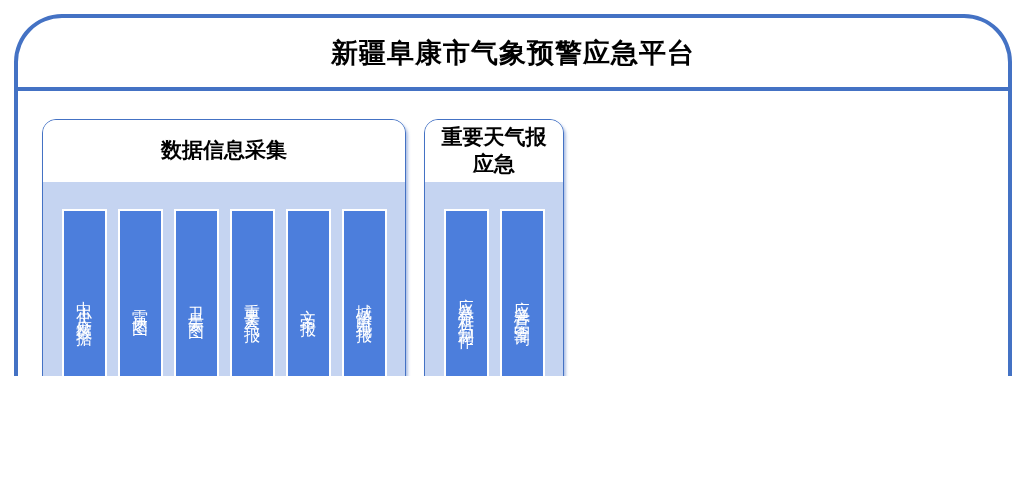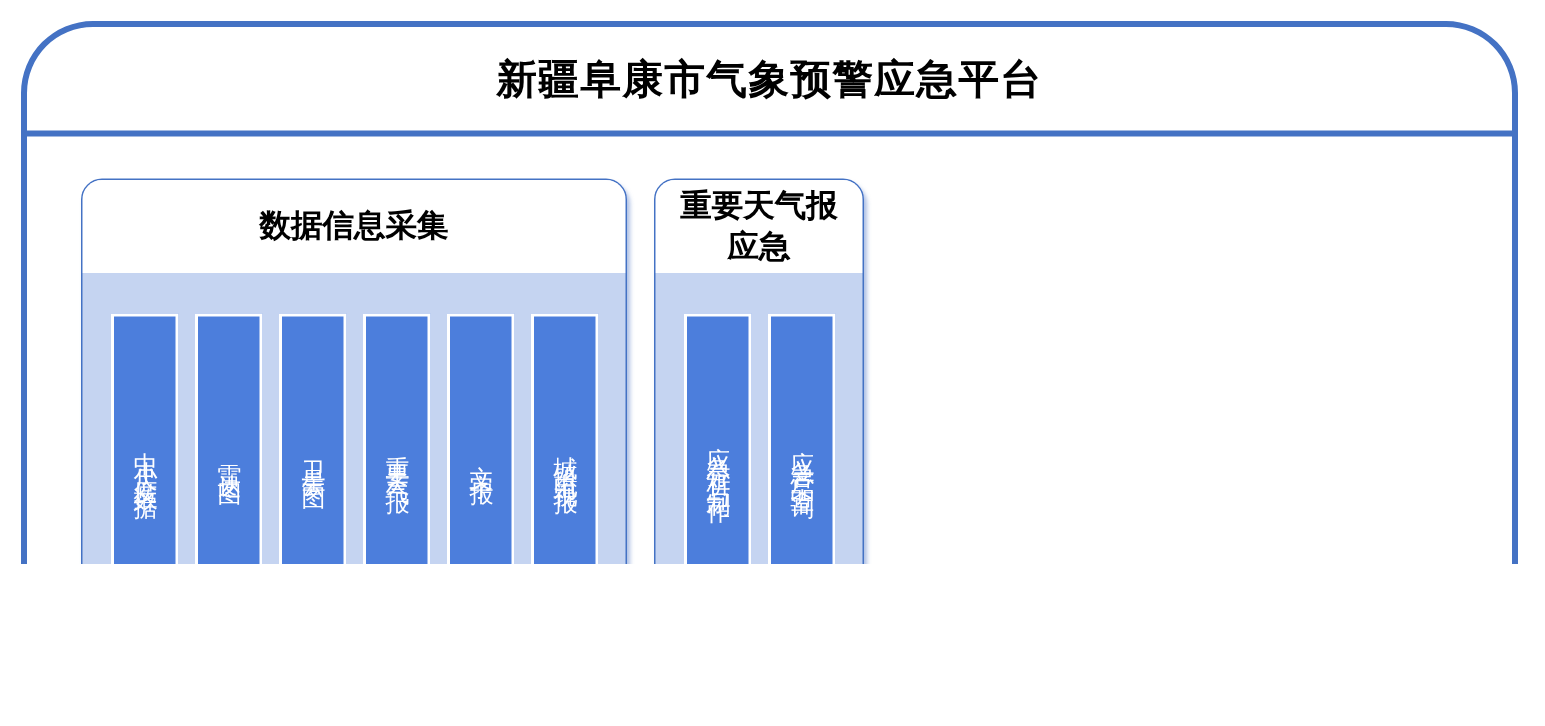--- a/index.html
+++ b/index.html
@@ -43,21 +43,21 @@
     font-weight: 700;
     letter-spacing: 1px;
     color: #000000;
     white-space: nowrap;
   }
   
   .sections {
     display: flex;
     align-items: flex-start;
     gap: 18px;
-    padding: 28px 18px 0 36px;
+    padding: 28px 18px 0 24px;
   }
   .card {
     box-sizing: border-box;
     height: 312px;
     border: 1.5px solid #4472C4;
     border-radius: 14px;
     background: #C5D4F1;
     overflow: hidden;
     display: flex;
     flex-direction: column;

